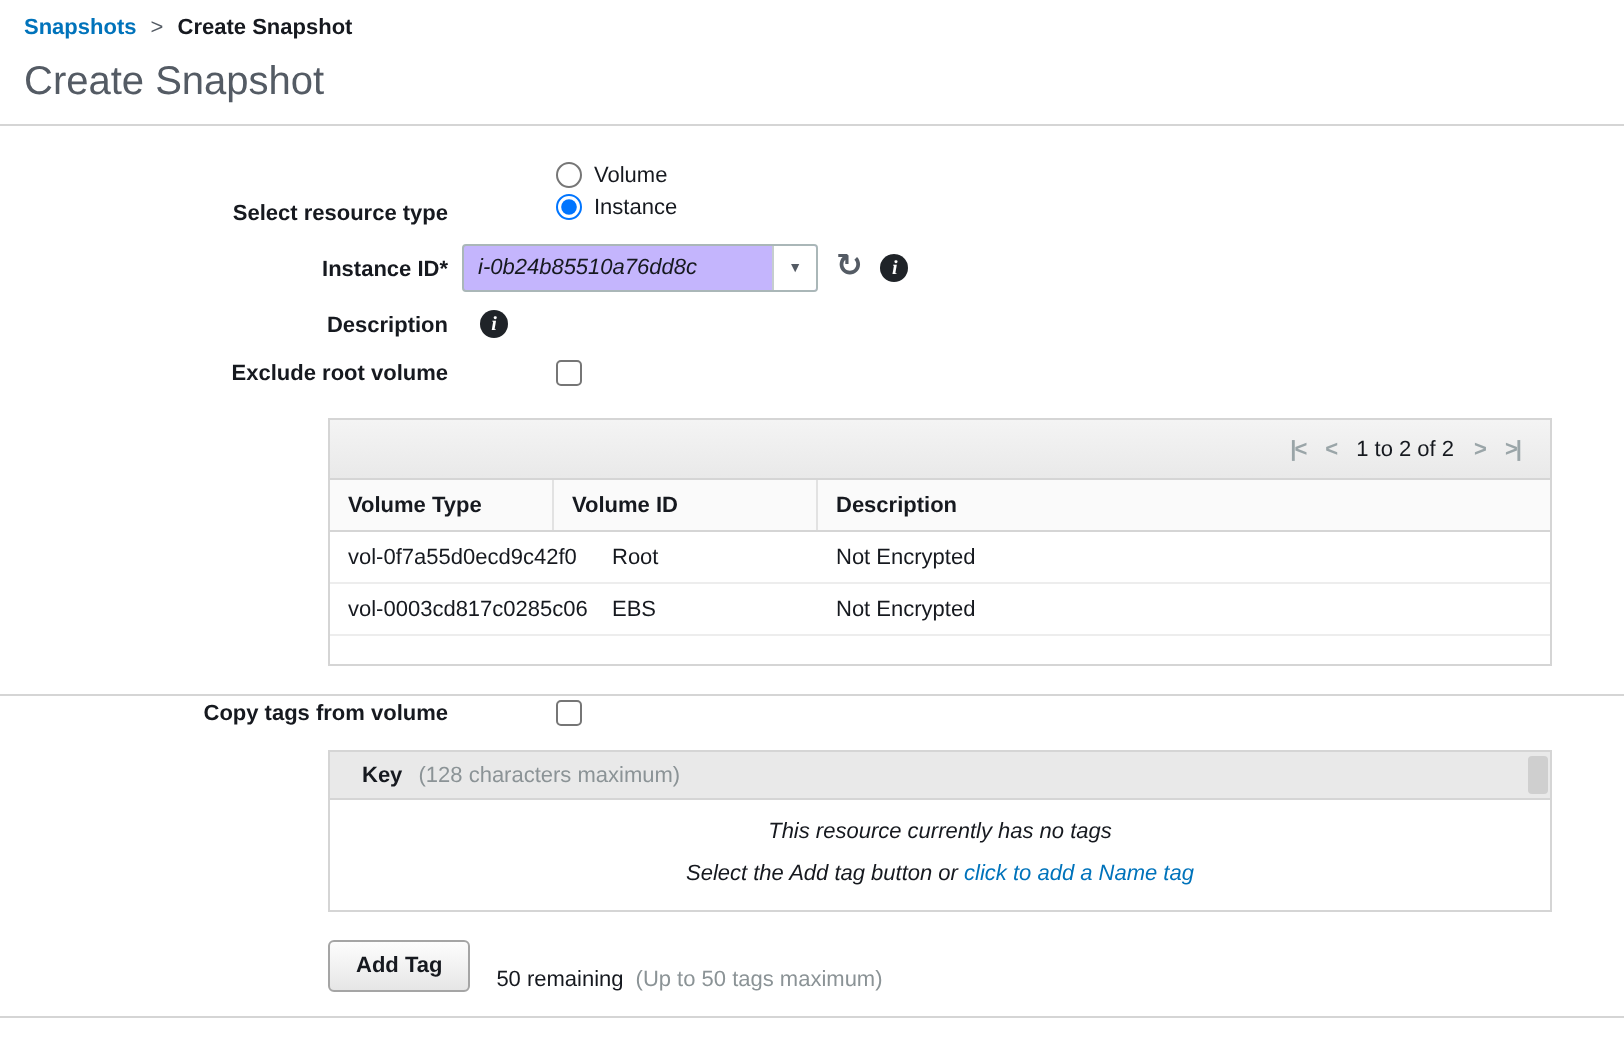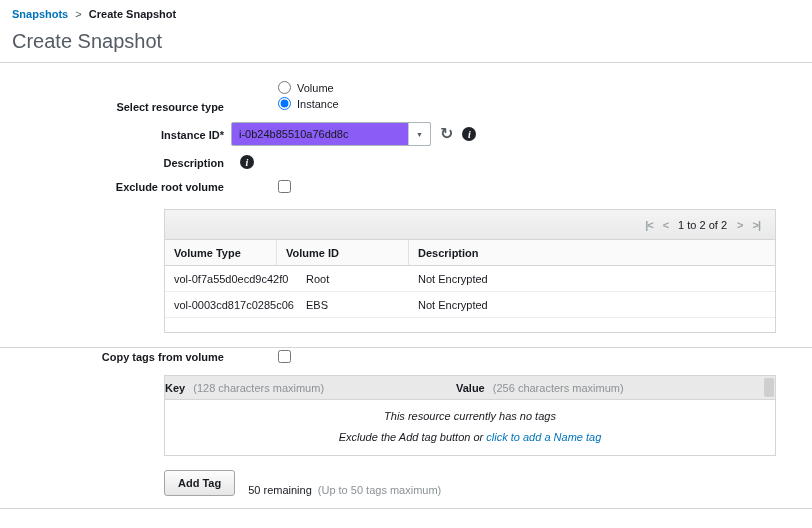--- a/index.html
+++ b/index.html
@@ -25,24 +25,24 @@
   .form-row.top { align-items: flex-end; gap: 47px; }
   .form-label {
     width: 212px; text-align: right; margin-right: 7px; flex-shrink: 0;
     font-weight: bold; font-size: 11px; color: #16191f; padding-top: 1px;
   }
   .radio-group { display: flex; flex-direction: column; }
   .radio-option { display: flex; align-items: center; font-size: 11px; color: #16191f; margin-bottom: 3px; cursor: pointer; }
   .radio-option input { margin: 0 6px 0 0; }
 
   .select-box {
-    width: 200px; height: 24px; background: #8b5cf6;
+    width: 178px; height: 24px; background: #c4b5fd;
     border: 1px solid #aab7b8; border-radius: 2px;
     display: flex; align-items: center; justify-content: space-between;
-    font-size: 11px; color: #16191f; padding-left: 7px; cursor: pointer; overflow: hidden;
+    font-size: 11px; color: #16191f; padding-left: 7px; cursor: pointer; overflow: hidden; font-style: italic;
   }
   .select-caret {
     border-left: 1px solid #c5cdce; align-self: stretch; display: flex; align-items: center;
     padding: 0 7px; font-size: 7px; color: #545b64; background: #fff;
   }
   .refresh-icon { font-size: 16px; font-weight: bold; color: #545b64; margin-left: 9px; cursor: pointer; line-height: 1; }
   .info-icon {
     width: 14px; height: 14px; border-radius: 50%; background: #1f2328; color: #fff;
     display: inline-flex; align-items: center; justify-content: center;
     font-family: "Liberation Serif", "DejaVu Serif", serif; font-style: italic; font-weight: bold;
@@ -81,21 +81,21 @@
   .table-filler { height: 14px; background: #fff; }
 
   .section-divider { border-bottom: 1px solid #d5d5d5; margin: 14px -12px 0; }
 
   
   .tags-table { margin: 12px 0 0 152px; width: 612px; border: 1px solid #d5d5d5; }
   .tags-header {
     display: flex; align-items: center; height: 24px; background: #e9e9e9;
     border-bottom: 1px solid #d5d5d5; font-size: 11px; position: relative;
   }
-  .tags-key-header { width: 291px; flex-shrink: 0; }
+  .tags-key-header { width: 291px; padding-left: 16px; flex-shrink: 0; }
   .tags-value-header { flex: 1; }
   .th-strong { font-weight: bold; color: #16191f; }
   .th-hint { color: #8b9396; margin-left: 5px; }
   .tags-scrollbar { position: absolute; right: 1px; top: 2px; bottom: 2px; width: 10px; background: #cfcfcf; border-radius: 2px; cursor: pointer; }
   .tags-body { background: #fff; padding: 10px 0 12px; text-align: center; font-size: 11px; font-style: italic; }
   .tags-empty { color: #16191f; margin-bottom: 9px; }
   .tags-hint { color: #16191f; }
   .tags-hint a { color: #0073bb; text-decoration: none; cursor: pointer; }
 
   
@@ -199,30 +199,26 @@
       <div class="form-label">Copy tags from volume</div>
       <input type="checkbox" class="checkbox" style="">
     </div>
 
     <div class="tags-table">
       <div class="tags-header">
         <div class="tags-key-header">
           <span class="th-strong">Key</span>
           <span class="th-hint">(128 characters maximum)</span>
         </div>
-        <div class="tags-value-header">
-          <span class="th-strong">Value</span>
-          <span class="th-hint">(256 characters maximum)</span>
-        </div>
         <div class="tags-scrollbar"></div>
       </div>
       <div class="tags-body">
         <div class="tags-empty">This resource currently has no tags</div>
         <div class="tags-hint">
-          <span>Exclude the Add tag button or </span><a href="#">click to add a Name tag</a>
+          <span>Select the Add tag button or </span><a href="#">click to add a Name tag</a>
         </div>
       </div>
     </div>
 
     <div class="add-tag-row">
       <button class="add-tag-button">Add Tag</button>
       <span class="remaining">50 remaining</span>
       <span class="max-hint">(Up to 50 tags maximum)</span>
     </div>
 

